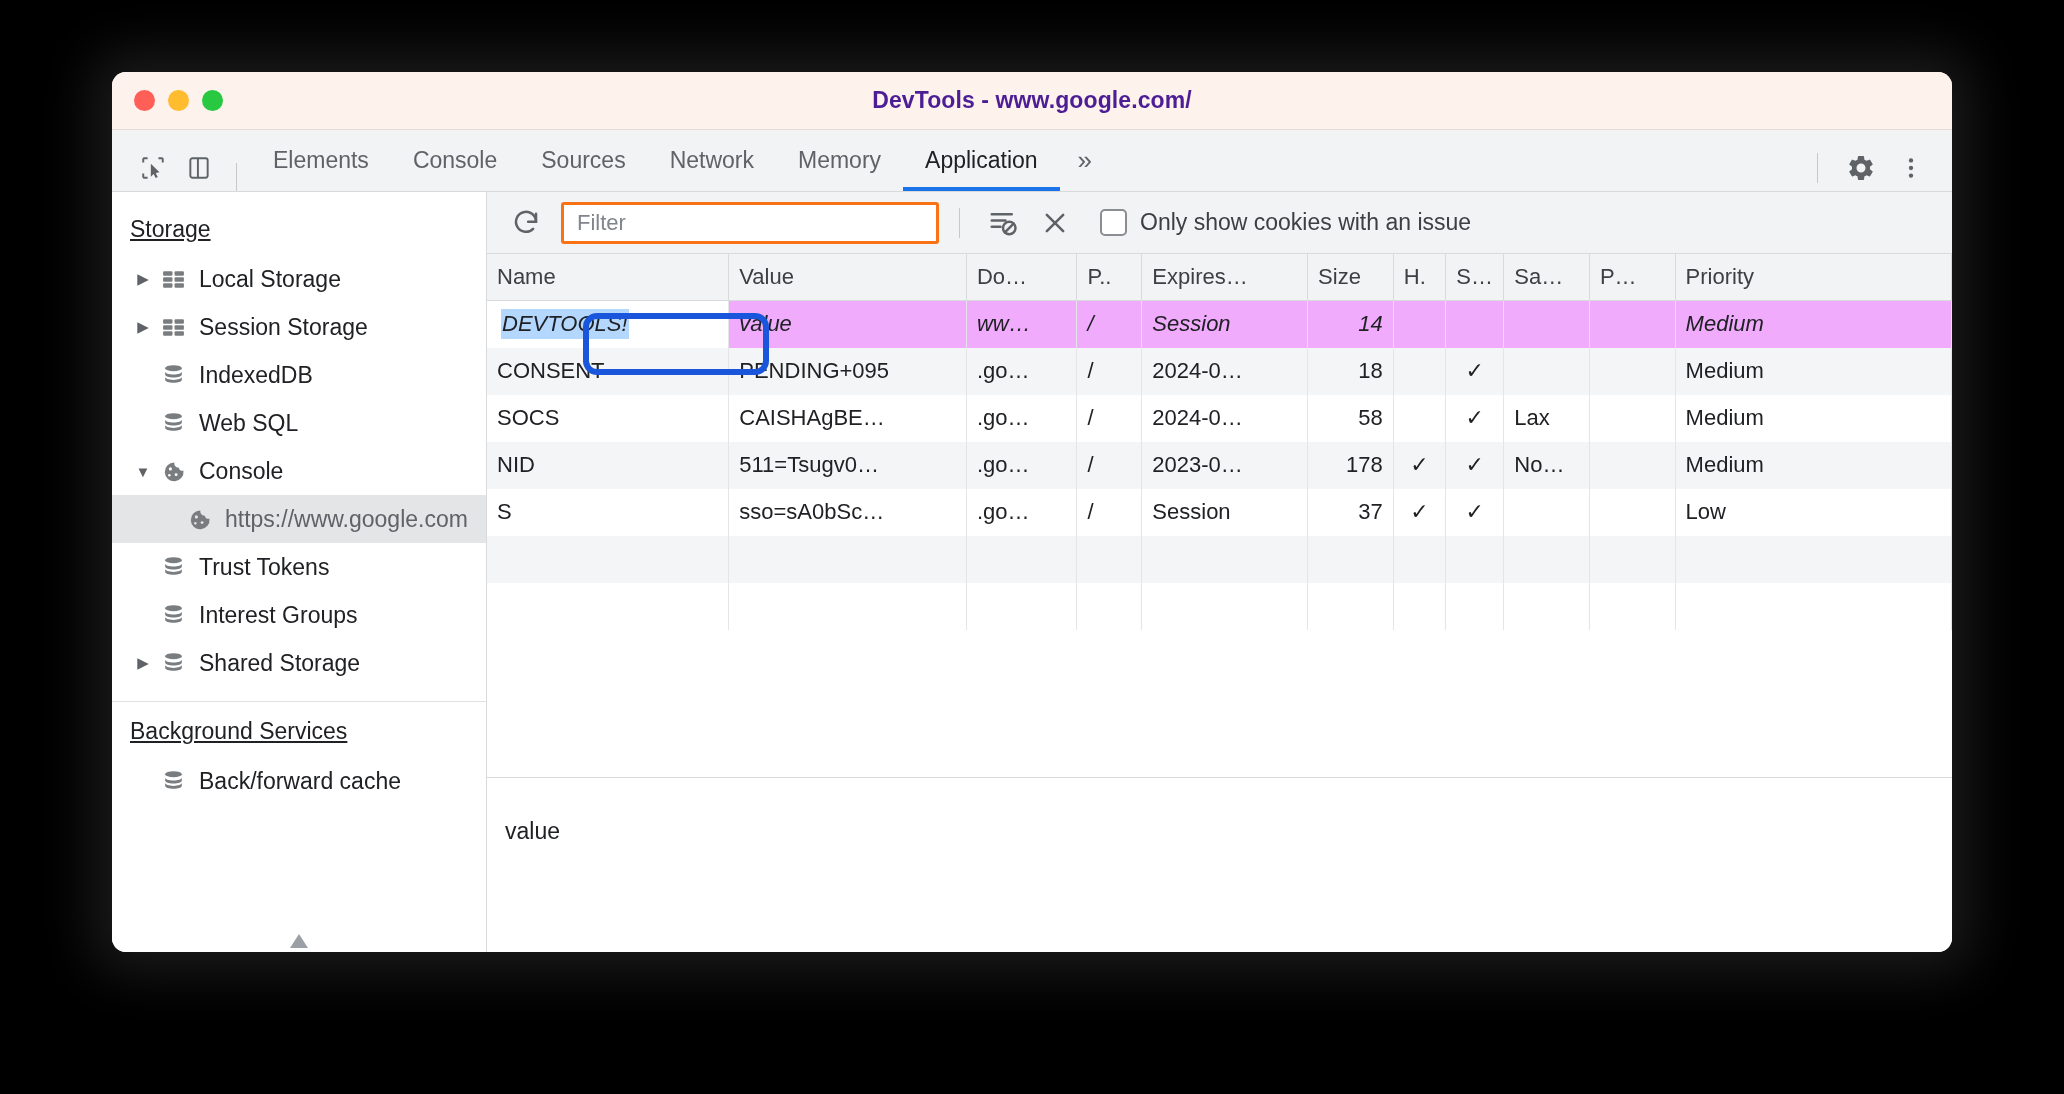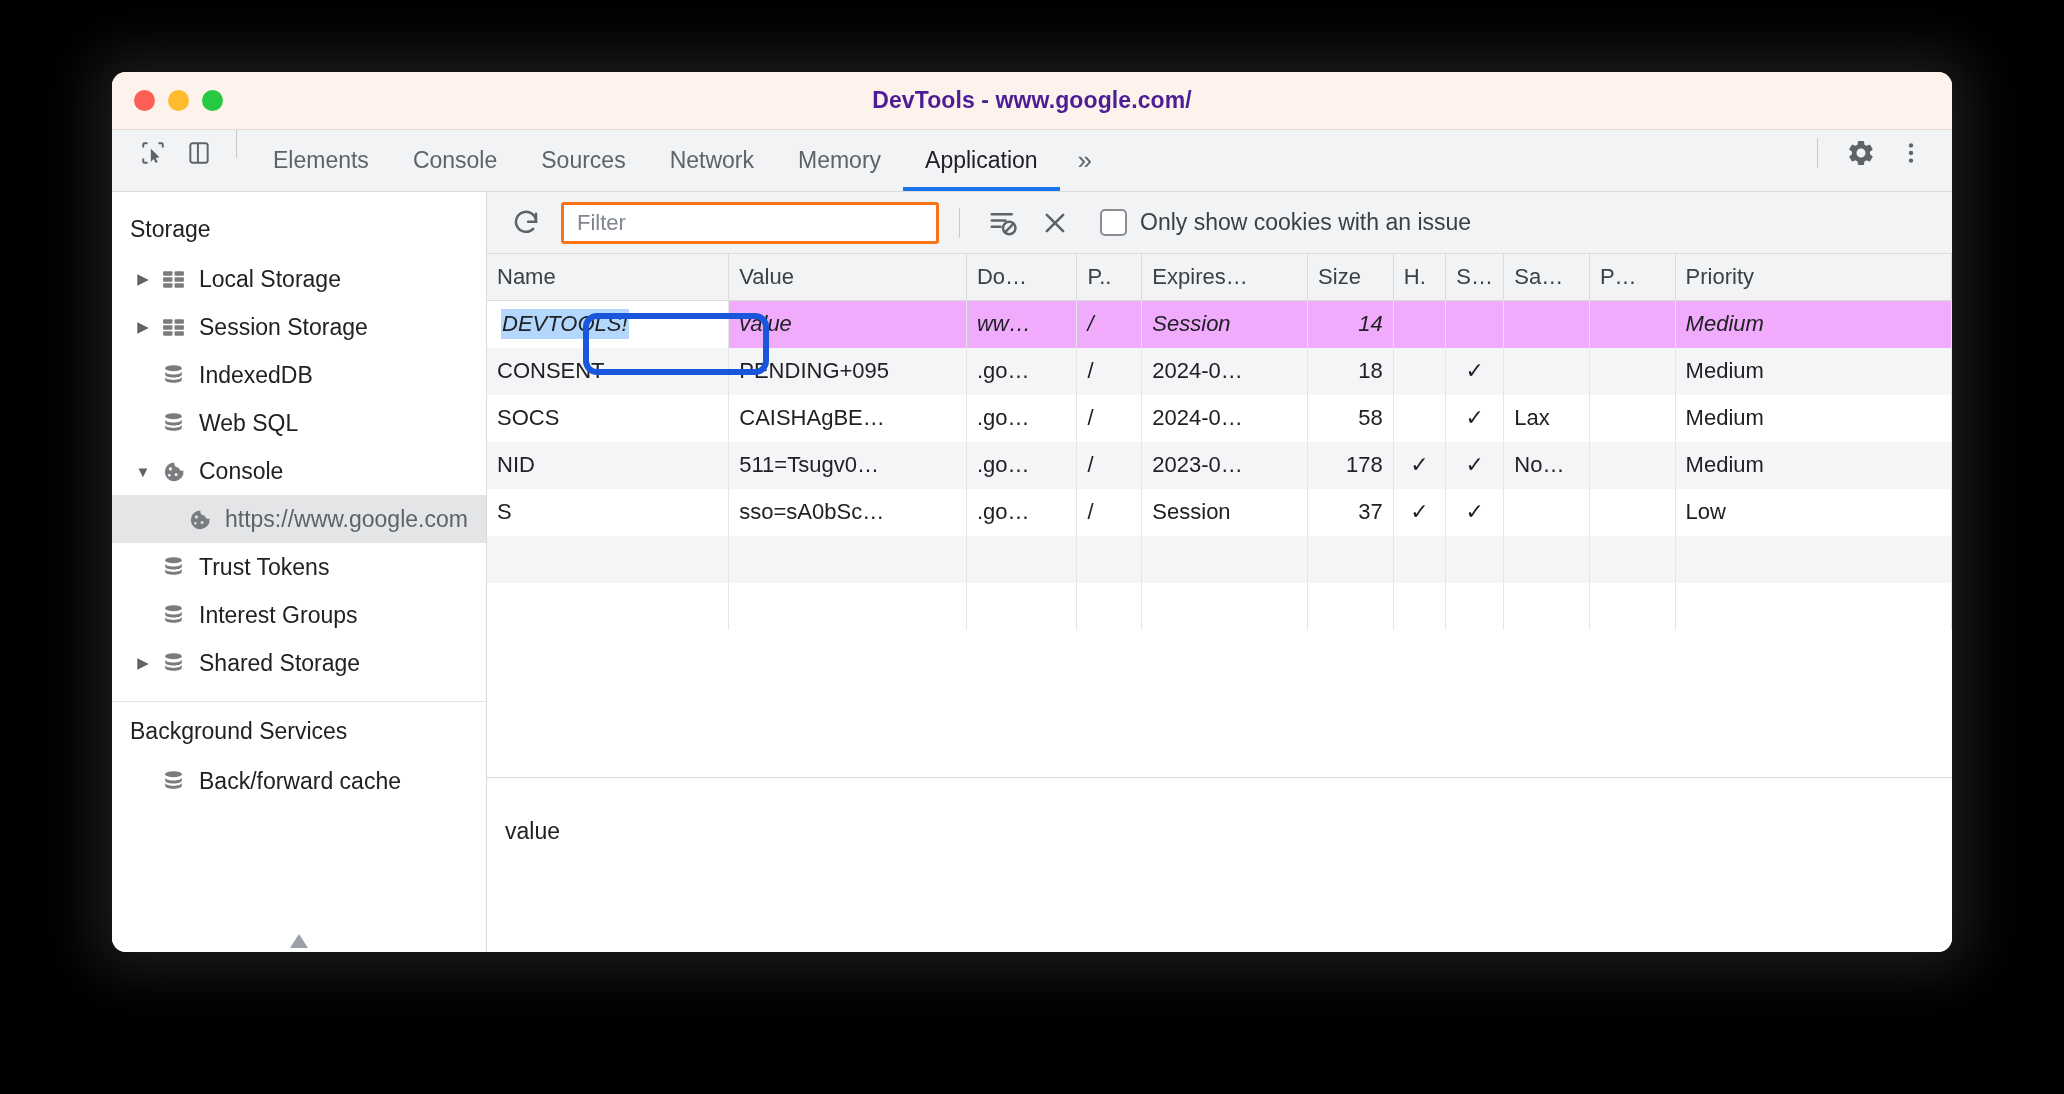--- a/index.html
+++ b/index.html
@@ -41,21 +41,21 @@
     position: absolute; left: 0; right: 0; text-align: center;
     font-size: 23px; font-weight: bold; color: #4c1d95;
     letter-spacing: 0.1px;
   }
 
   
   .tabbar {
     height: 62px;
     background: #f1f3f4;
     border-bottom: 1px solid #d9dadc;
-    display: flex; align-items: flex-start;
+    display: flex; align-items: flex-end;
     padding: 0 18px;
   }
   .tb-icon {
     width: 46px; height: 46px;
     display: flex; align-items: center; justify-content: center;
     color: #5f6368; flex: 0 0 auto;
   }
   .tb-sep {
     width: 1px; height: 28px; background: #c6c8ca;
     margin: 0 14px; flex: 0 0 auto;
@@ -99,20 +99,21 @@
     width: 375px; flex: 0 0 375px;
     background: #ffffff;
     border-right: 1px solid #d9dadc;
     padding-top: 14px;
     overflow: hidden;
     position: relative;
   }
   .section-title {
     font-size: 23px; color: #202124;
     padding: 10px 0 12px 18px;
+    text-decoration: underline;
   }
   .tree-item {
     display: flex; align-items: center;
     height: 48px;
     padding-left: 18px;
     font-size: 23px; color: #202124;
     white-space: nowrap;
   }
   .tree-item.selected { background: #e4e5e7; }
   .tree-item.selected .ti-label { color: #5f6368; }

